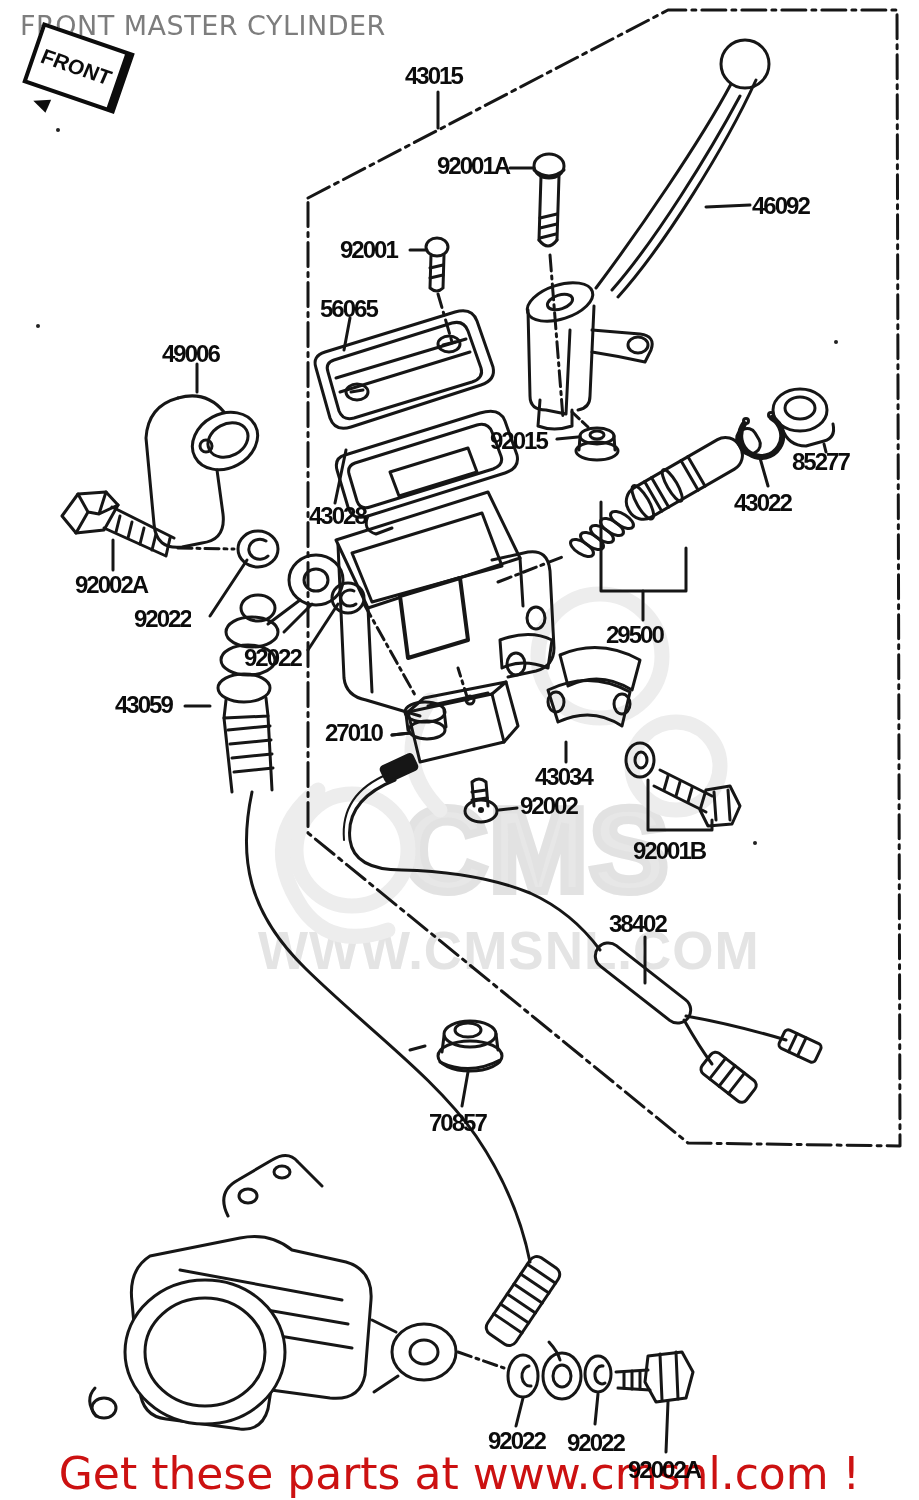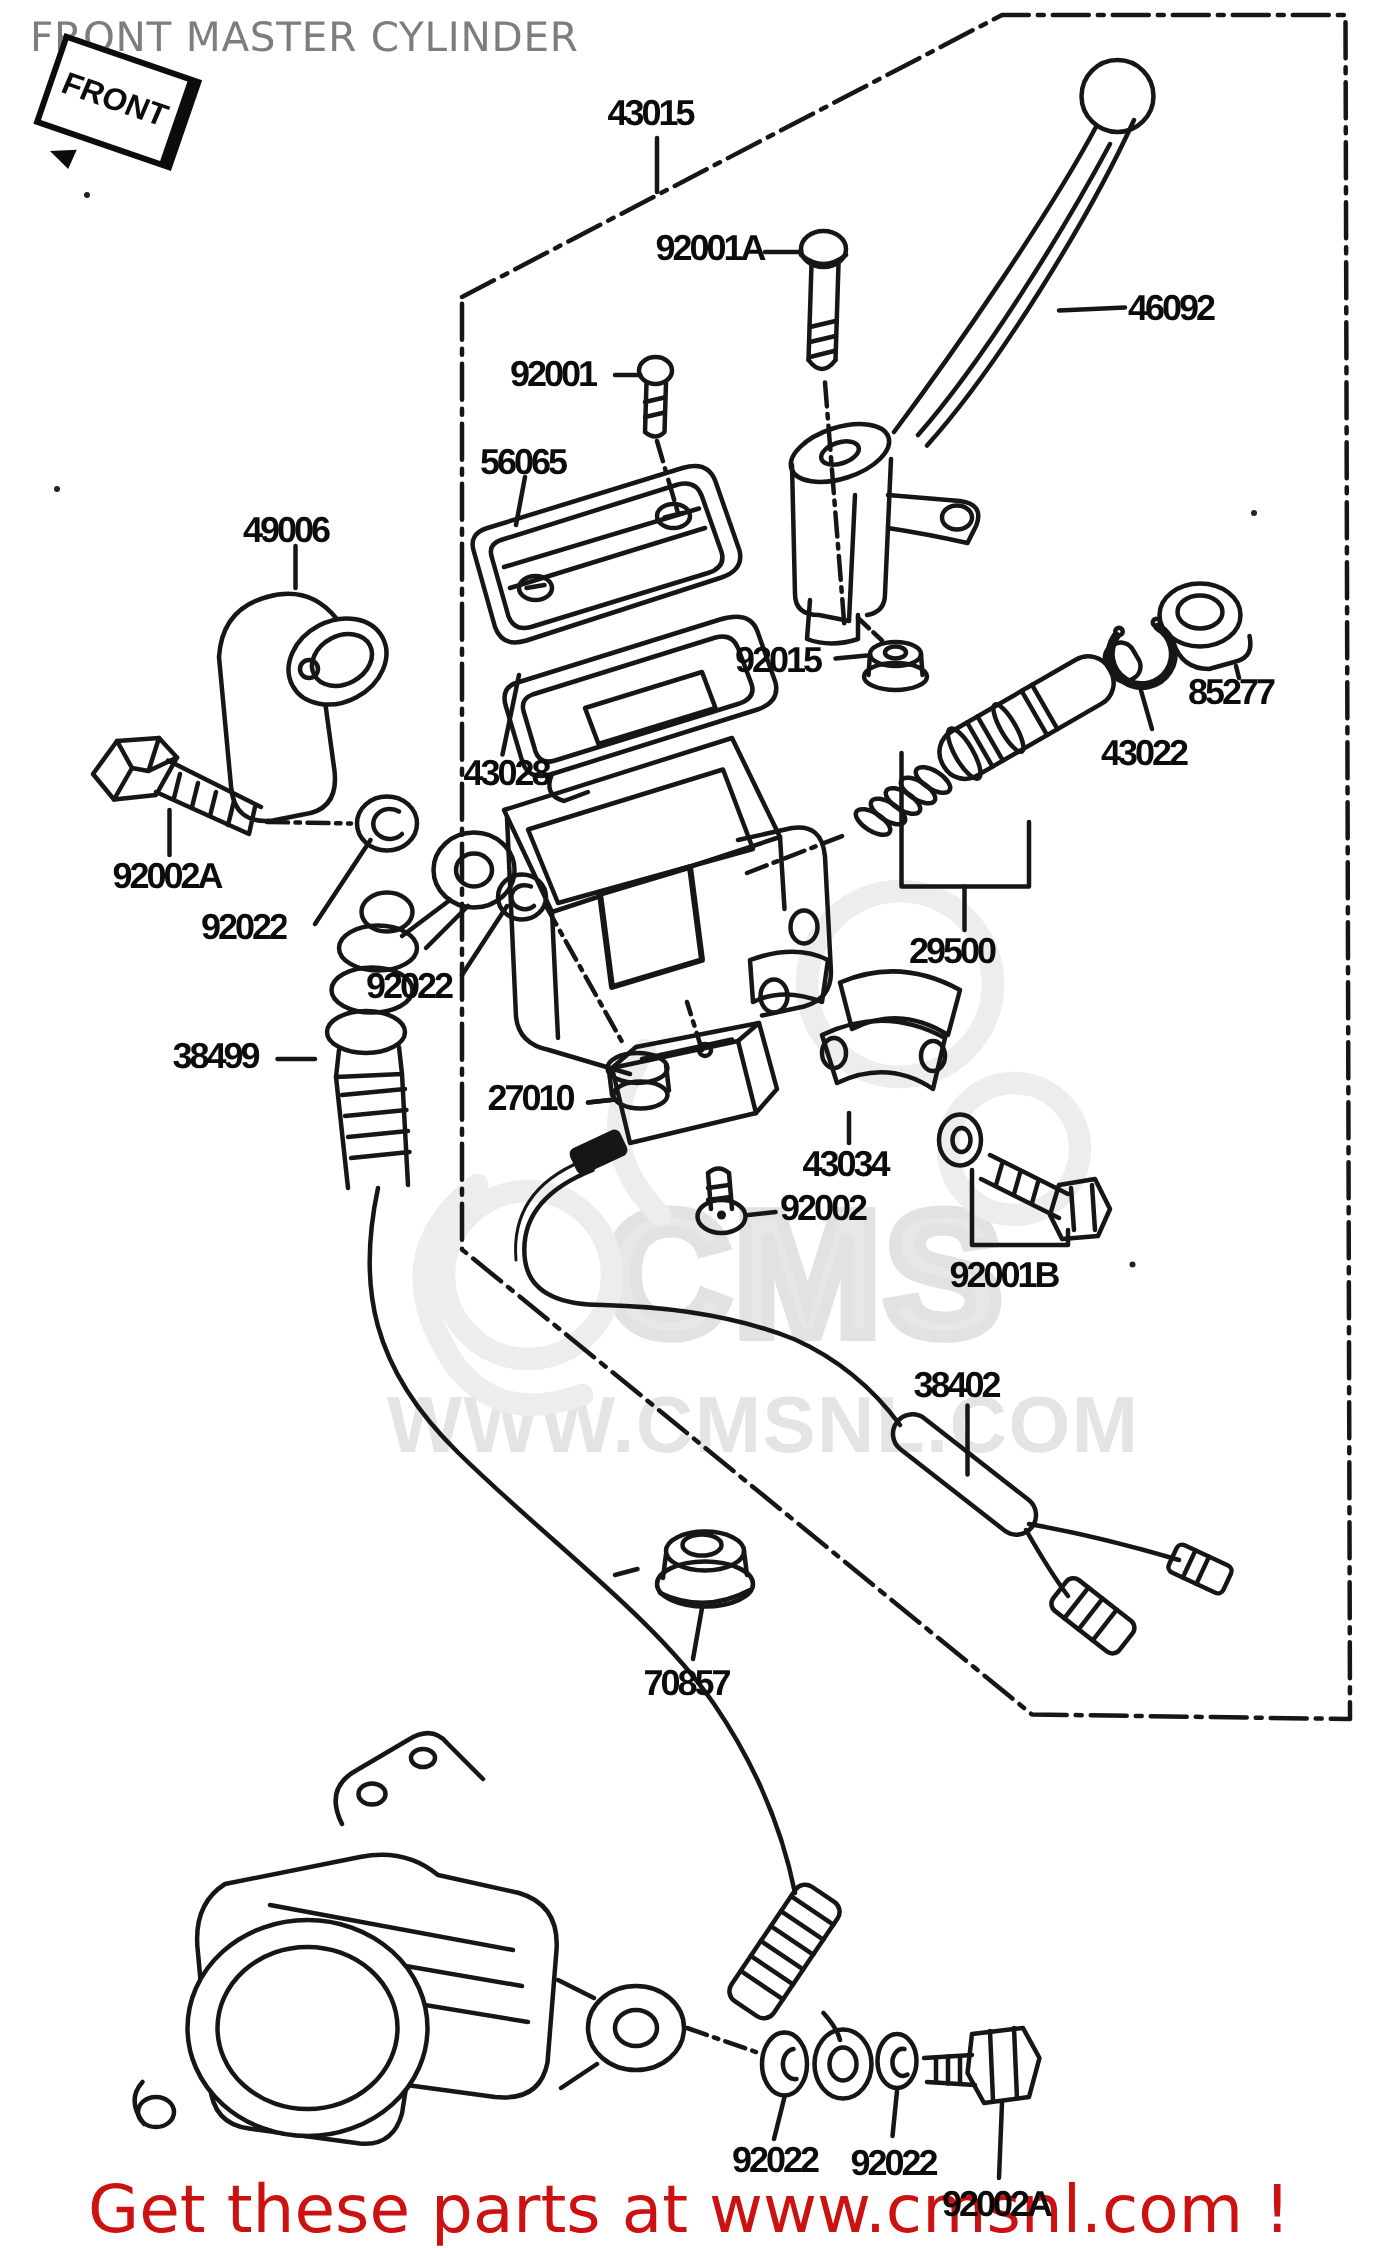--- a/index.html
+++ b/index.html
@@ -334,21 +334,21 @@
   <div class="plabel" style="left:340px;top:236px">92001</div>
   <div class="plabel" style="left:320px;top:295px">56065</div>
   <div class="plabel" style="left:162px;top:340px">49006</div>
   <div class="plabel" style="left:490px;top:427px">92015</div>
   <div class="plabel" style="left:792px;top:448px">85277</div>
   <div class="plabel" style="left:734px;top:489px">43022</div>
   <div class="plabel" style="left:309px;top:502px">43028</div>
   <div class="plabel" style="left:75px;top:571px">92002A</div>
   <div class="plabel clip" style="left:134px;top:605px">92022</div>
   <div class="plabel" style="left:244px;top:644px">92022</div>
-  <div class="plabel" style="left:115px;top:691px">38499</div>
+  <div class="plabel" style="left:115px;top:691px">43059</div>
   <div class="plabel" style="left:606px;top:621px">29500</div>
   <div class="plabel" style="left:325px;top:719px">27010</div>
   <div class="plabel" style="left:535px;top:763px">43034</div>
   <div class="plabel" style="left:520px;top:792px">92002</div>
   <div class="plabel" style="left:633px;top:837px">92001B</div>
   <div class="plabel" style="left:609px;top:910px">38402</div>
   <div class="plabel" style="left:429px;top:1109px">70857</div>
   <div class="plabel" style="left:488px;top:1427px">92022</div>
   <div class="plabel" style="left:567px;top:1429px">92022</div>
   <div class="plabel" style="left:628px;top:1456px">92002A</div>

